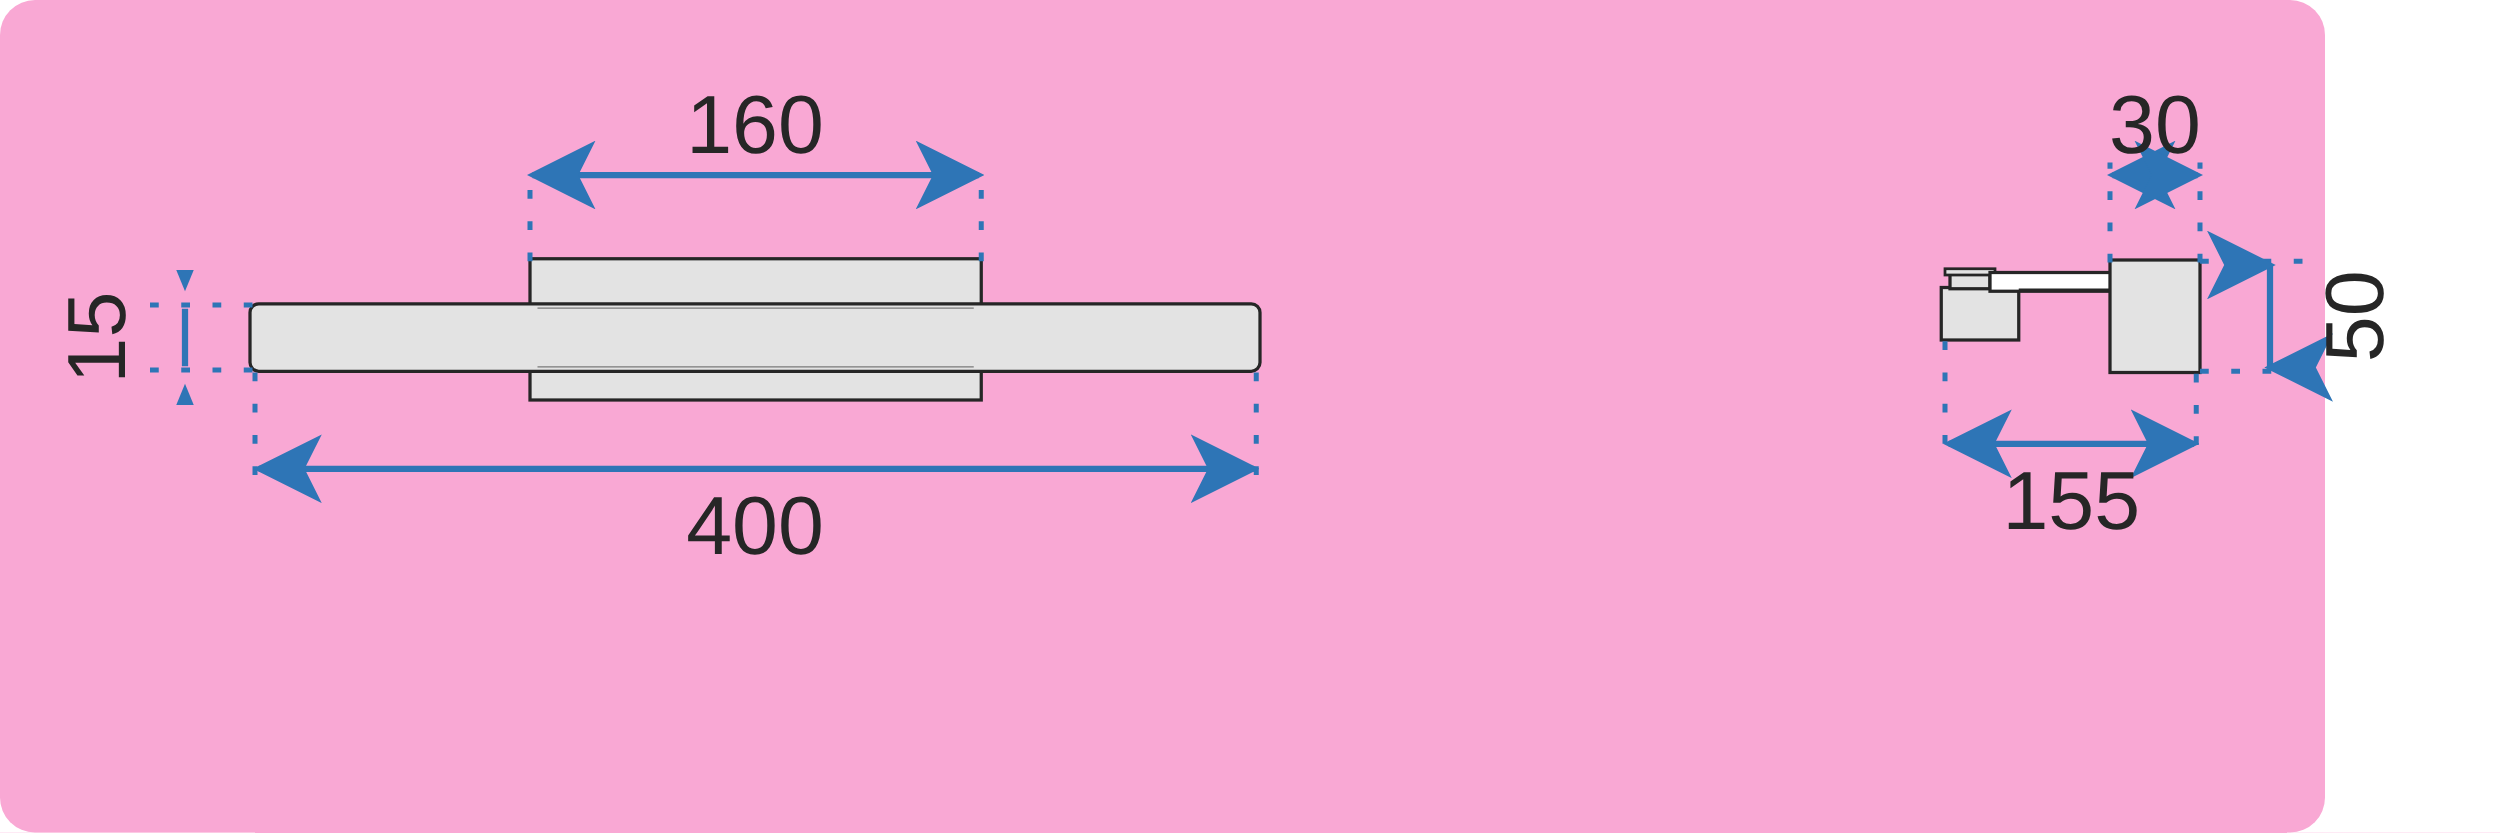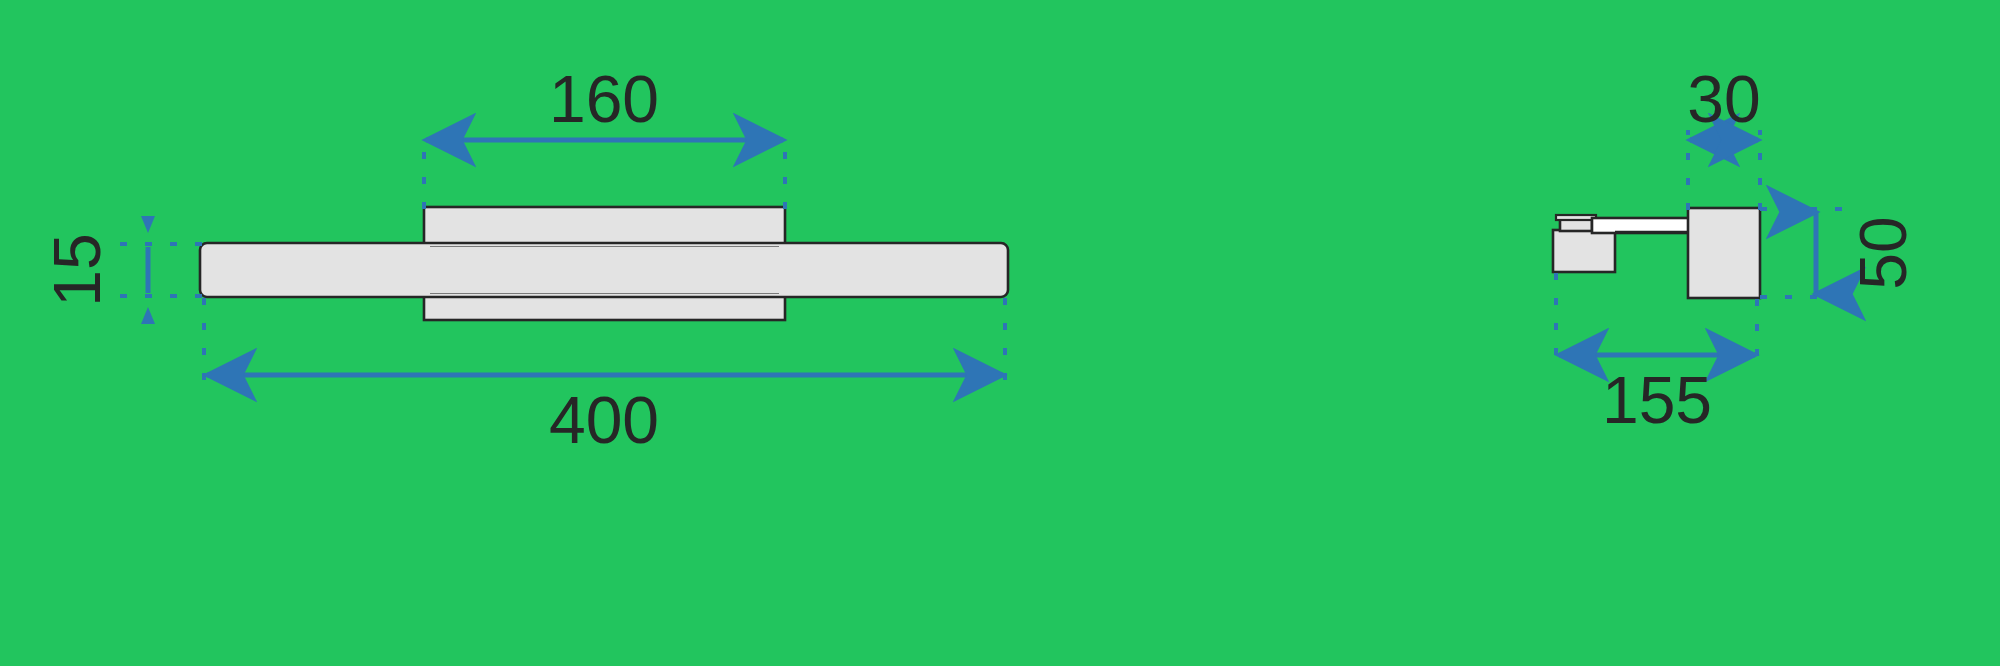--- a/index.html
+++ b/index.html
@@ -3,21 +3,21 @@
 <meta charset="utf-8">
 <title>Technical Dimension Drawing</title>
 <style>
   html,body{margin:0;padding:0;background:#ffffff;}
   body{
     width:2000px;height:666px;
     font-family:"Liberation Sans",sans-serif;
     overflow:hidden;
     position:relative;
   }
-  #stage{position:relative;width:2000px;height:666px;background:#22c55e;}
+  #stage{position:relative;width:1860px;height:666px;background:#f9a8d4;border-radius:28px;}
   svg#drawing{position:absolute;left:0;top:0;width:2000px;height:666px;display:block;}
   .dimtext{
     font-family:"Liberation Sans",sans-serif;
     font-weight:400;
     fill:#262626;
   }
 </style>
 </head>
 <body>
 

